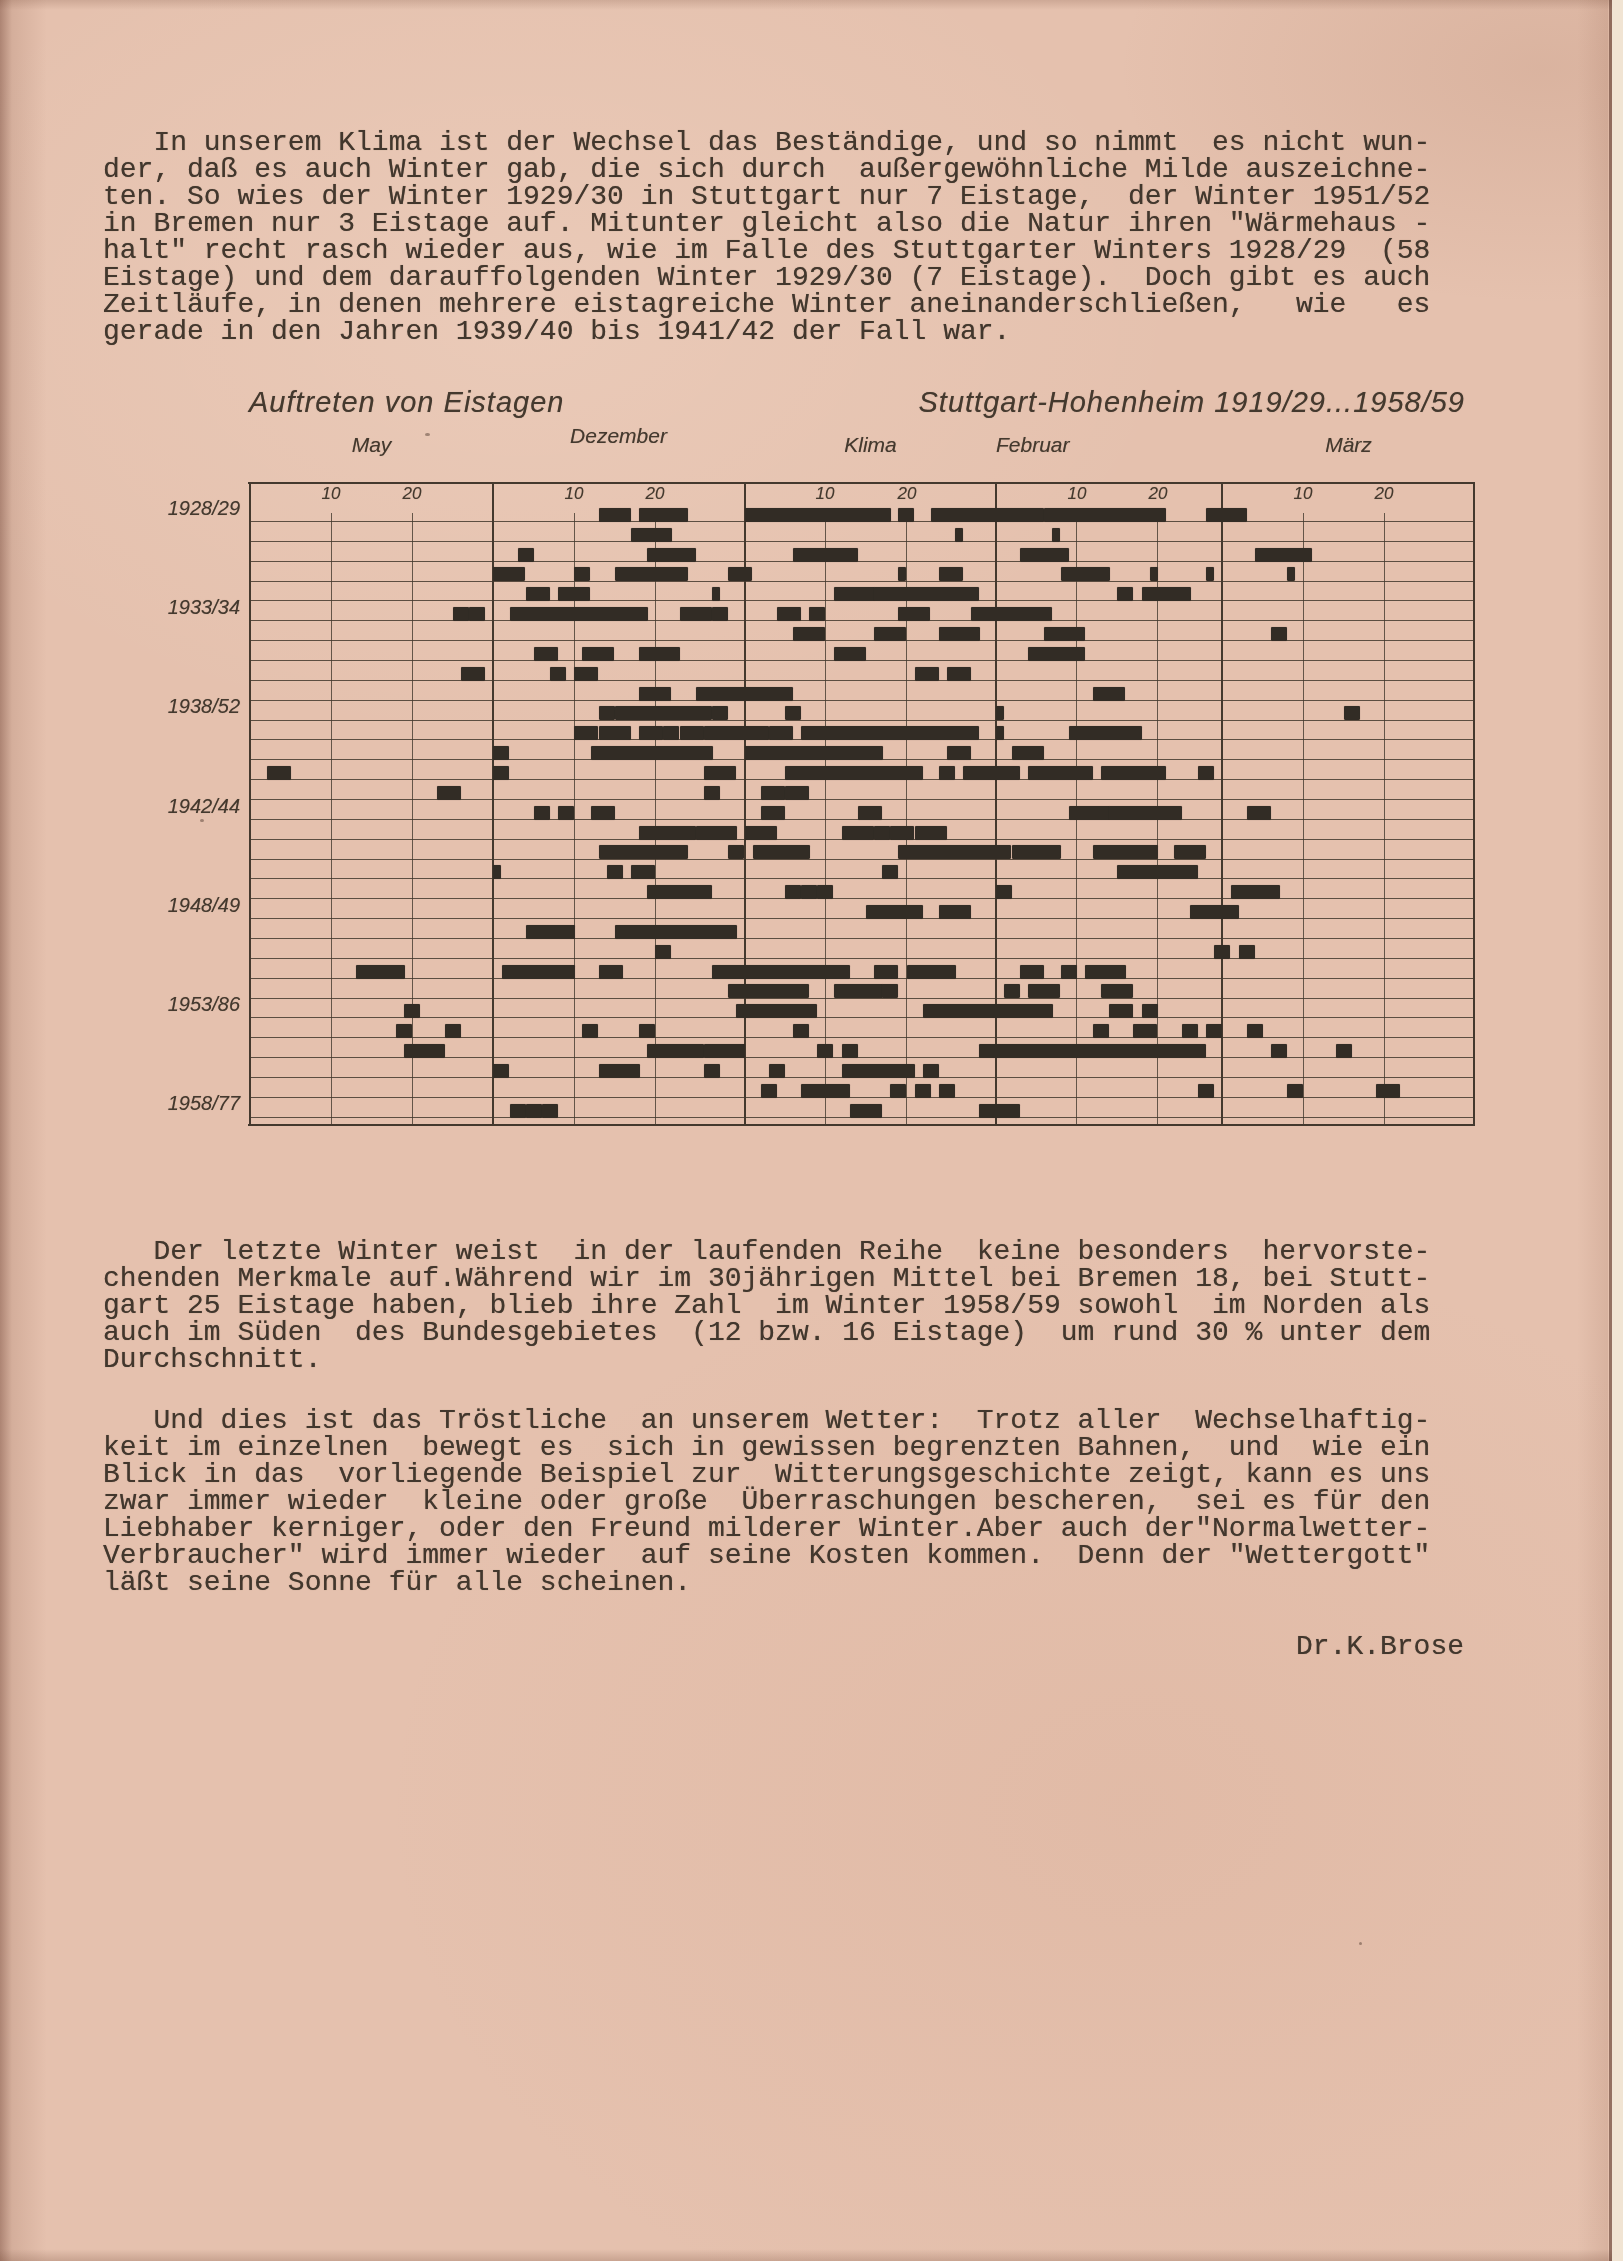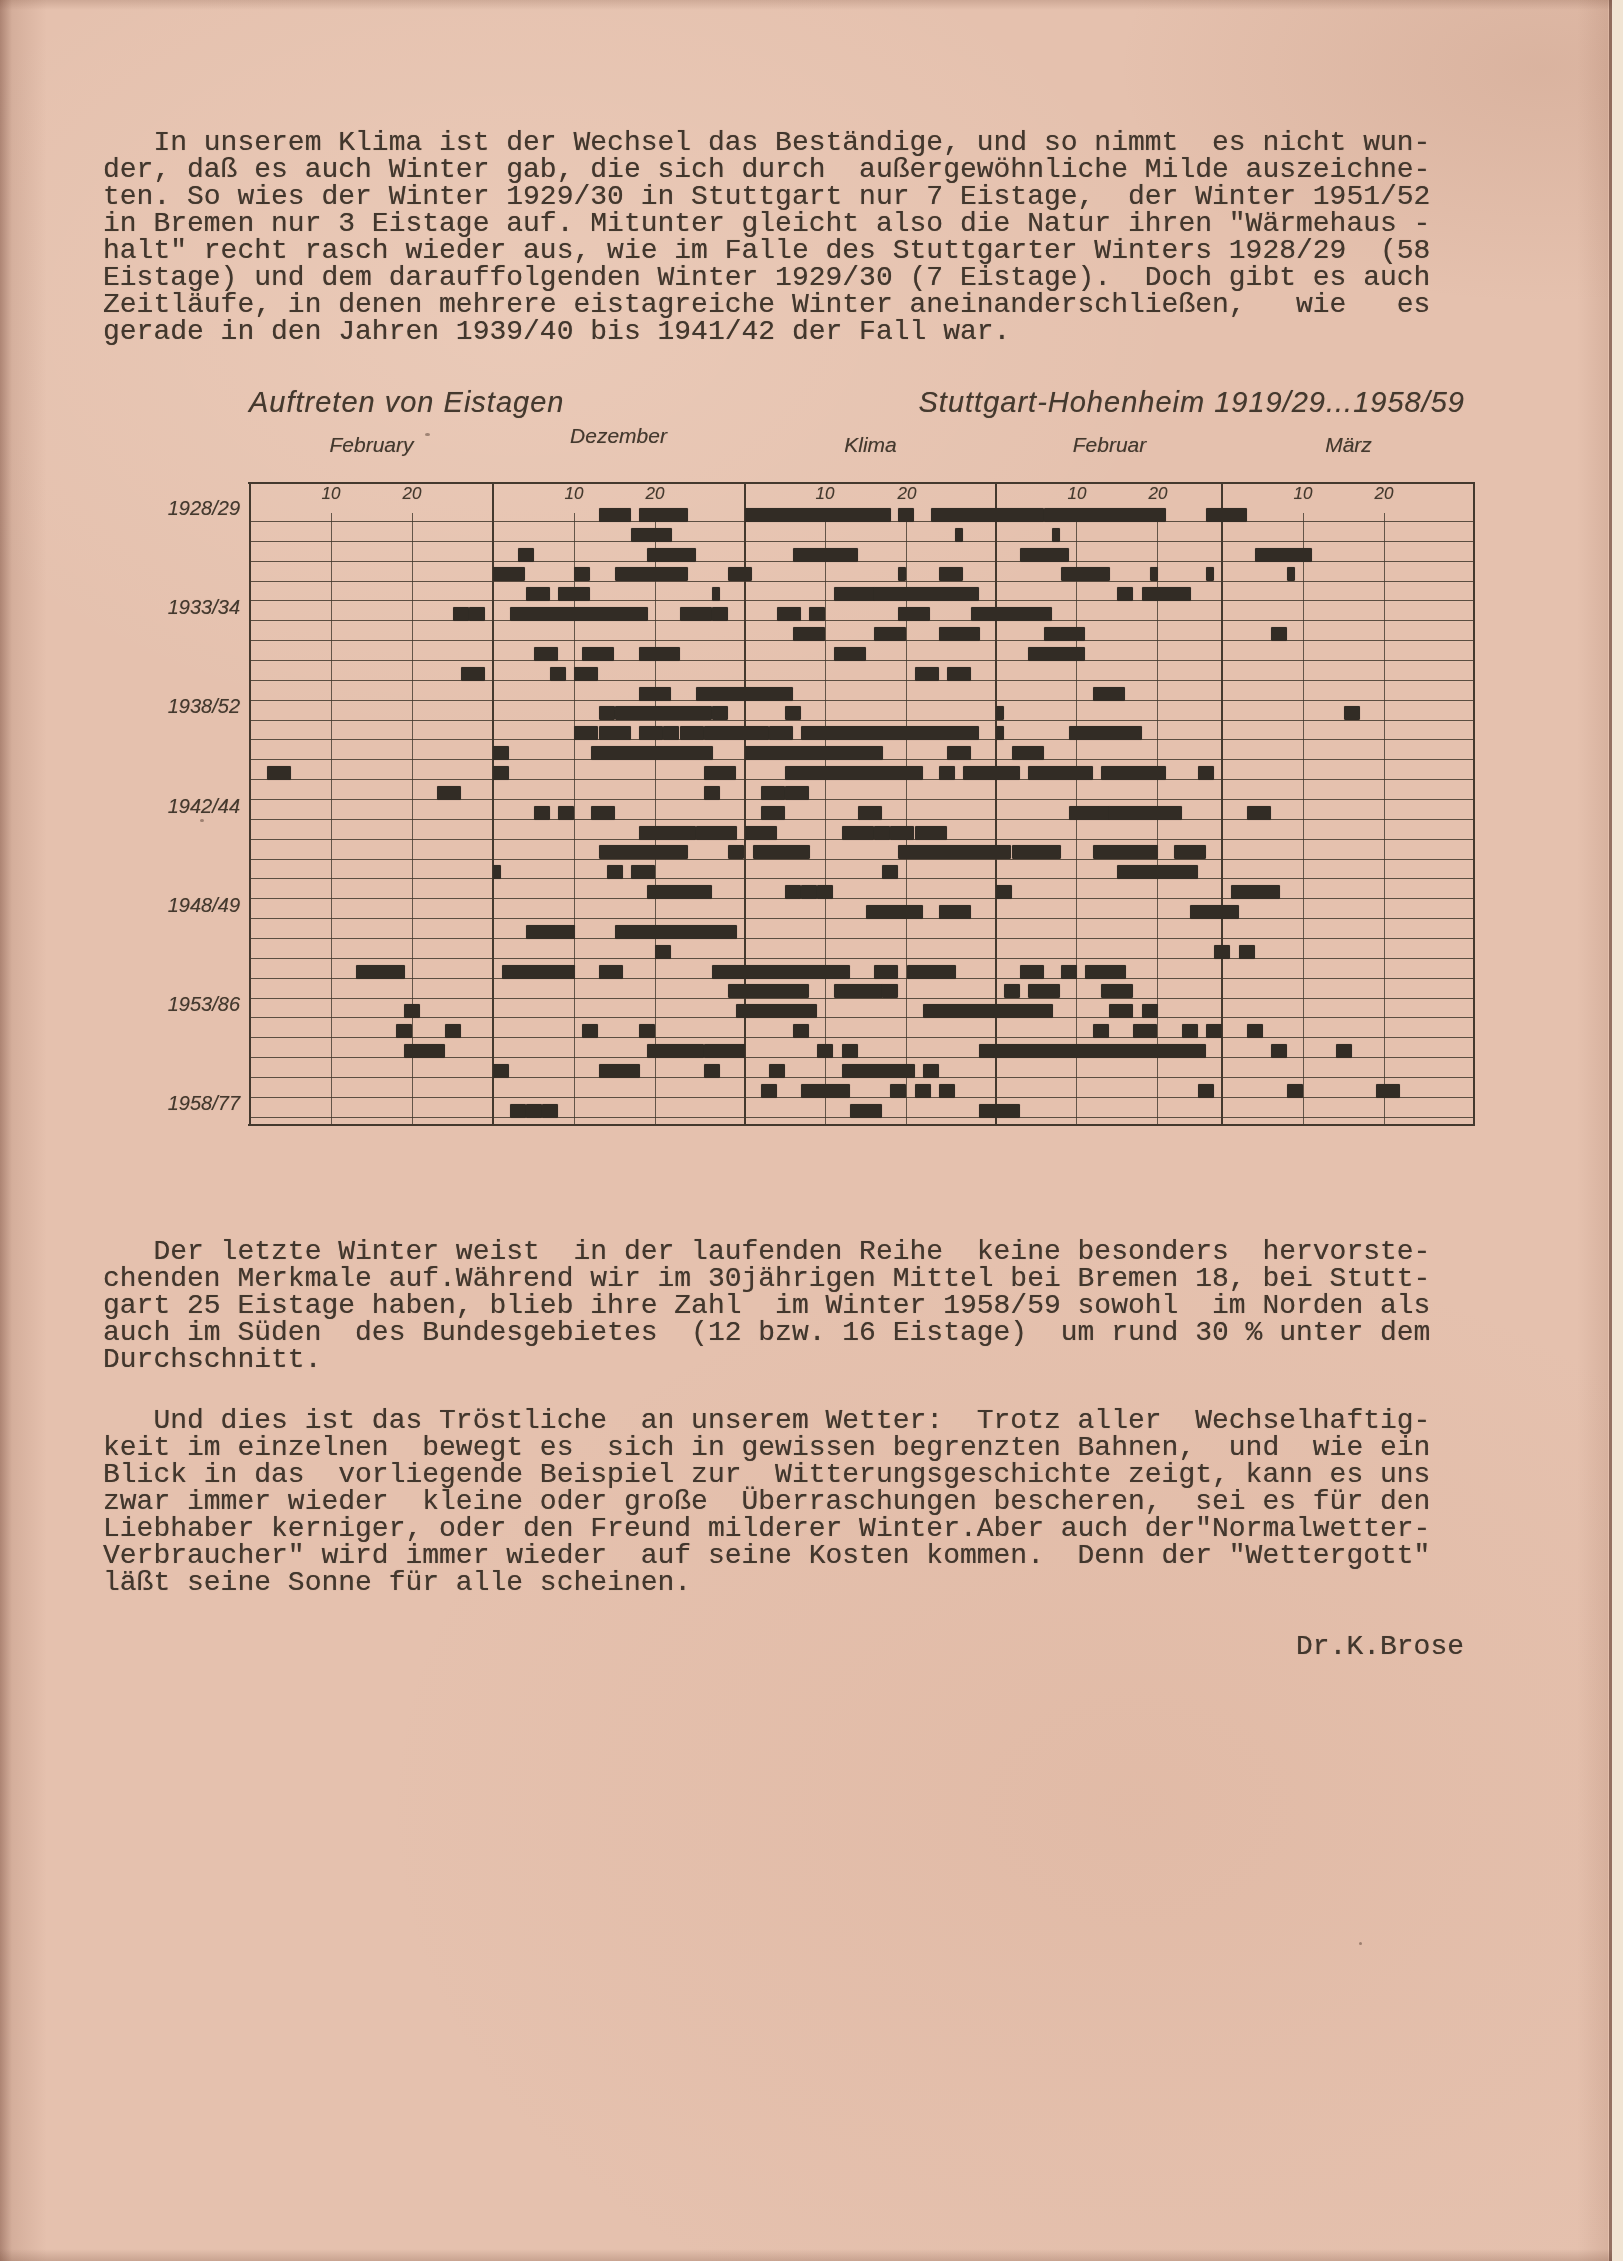--- a/index.html
+++ b/index.html
@@ -81,24 +81,24 @@
 
   <div class="plot-area">
       <div style="left: 248px; top: 482px; width: 1227px; height: 2px; background: rgb(68, 57, 46);"></div>
       <div style="left: 248px; top: 1124px; width: 1227px; height: 2px; background: rgb(68, 57, 46);"></div>
       <div style="left: 249px; top: 482px; width: 2px; height: 642px; background: rgb(68, 57, 46);"></div>
       <div style="left: 492px; top: 482px; width: 2px; height: 642px; background: rgb(68, 57, 46);"></div>
       <div style="left: 744px; top: 482px; width: 2px; height: 642px; background: rgb(68, 57, 46);"></div>
       <div style="left: 995px; top: 482px; width: 2px; height: 642px; background: rgb(68, 57, 46);"></div>
       <div style="left: 1221px; top: 482px; width: 2px; height: 642px; background: rgb(68, 57, 46);"></div>
       <div style="left: 1473px; top: 482px; width: 2px; height: 642px; background: rgb(68, 57, 46);"></div>
-      <div class="month-label" style="left: 250px; top: 433px; width: 243px; text-align: center; font-style: italic; font-size: 21px;">February</div>
+      <div class="month-label" style="left: 250px; top: 433px; width: 243px; text-align: center; font-style: italic; font-size: 21px;">May</div>
       <div class="month-label" style="left: 493px; top: 424px; width: 251px; text-align: center; font-style: italic; font-size: 21px;">Dezember</div>
       <div class="month-label" style="left: 745px; top: 433px; width: 251px; text-align: center; font-style: italic; font-size: 21px;">Klima</div>
-      <div class="month-label" style="left: 996px; top: 433px; width: 227px; text-align: center; font-style: italic; font-size: 21px;">Februar</div>
+      <div class="month-label" style="left: 996px; top: 433px; width: 227px; text-align: left; font-style: italic; font-size: 21px;">Februar</div>
       <div class="month-label" style="left: 1223px; top: 433px; width: 251px; text-align: center; font-style: italic; font-size: 21px;">März</div>
       <div style="left: 331px; top: 513px; width: 1.1px; height: 611px; background: rgba(68, 57, 46, 0.8);"></div>
       <div class="tick-label" style="left: 304px; top: 484px; width: 54px; text-align: center; font-style: italic; font-size: 17px;">10</div>
       <div style="left: 412px; top: 513px; width: 1.1px; height: 611px; background: rgba(68, 57, 46, 0.8);"></div>
       <div class="tick-label" style="left: 385px; top: 484px; width: 54px; text-align: center; font-style: italic; font-size: 17px;">20</div>
       <div style="left: 574px; top: 513px; width: 1.1px; height: 611px; background: rgba(68, 57, 46, 0.8);"></div>
       <div class="tick-label" style="left: 547px; top: 484px; width: 54px; text-align: center; font-style: italic; font-size: 17px;">10</div>
       <div style="left: 655px; top: 513px; width: 1.1px; height: 611px; background: rgba(68, 57, 46, 0.8);"></div>
       <div class="tick-label" style="left: 628px; top: 484px; width: 54px; text-align: center; font-style: italic; font-size: 17px;">20</div>
       <div style="left: 825px; top: 513px; width: 1.1px; height: 611px; background: rgba(68, 57, 46, 0.8);"></div>

